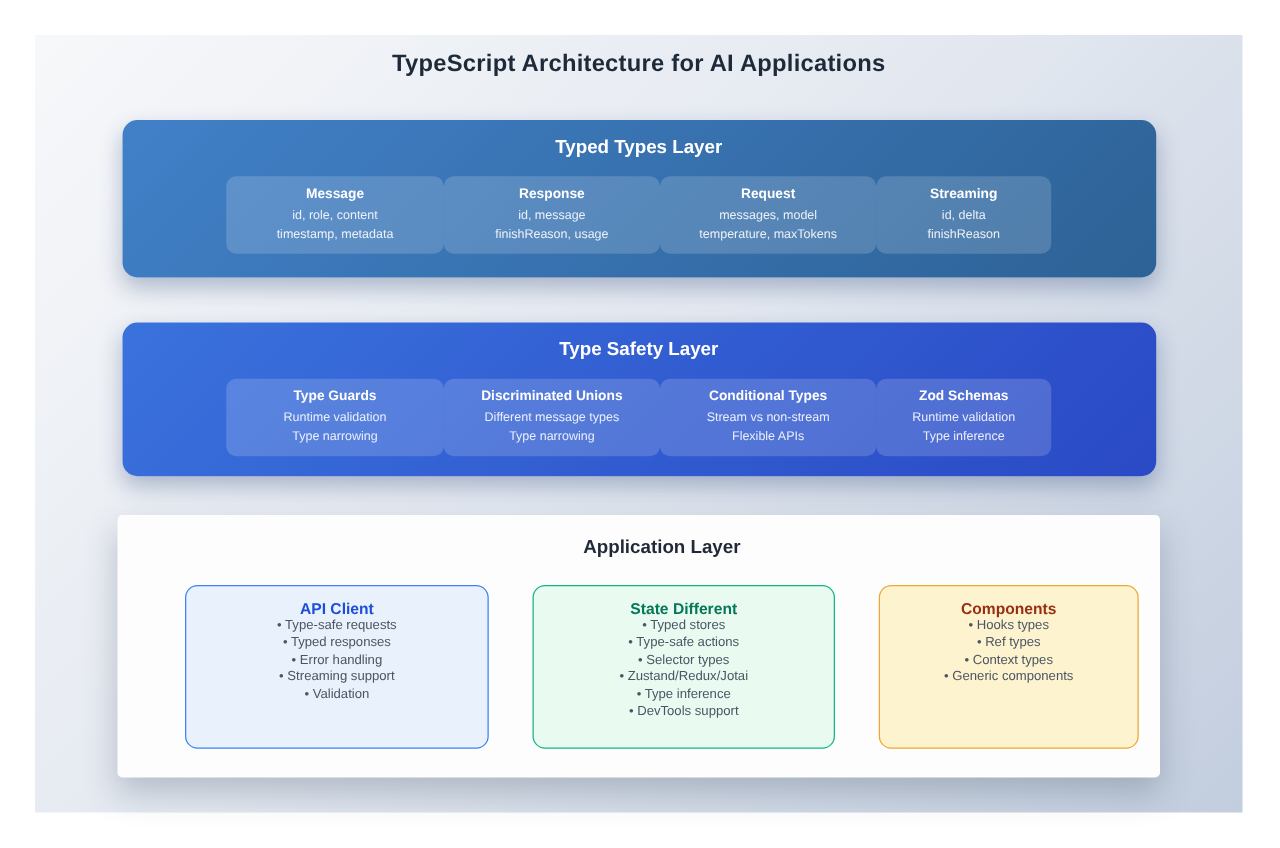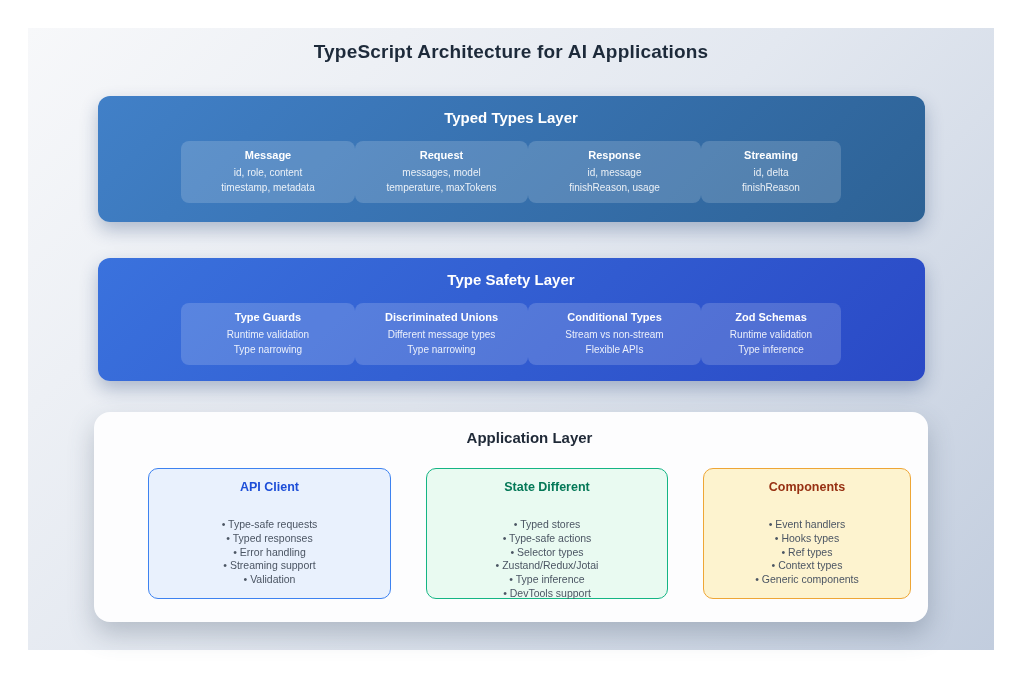--- a/index.html
+++ b/index.html
@@ -74,21 +74,21 @@
     line-height: 15px;
     color: rgba(255, 255, 255, 0.88);
   }
 
   
   .app-panel {
     width: 834px;
     height: 210px;
     margin: 31px auto 0;
     background: #fdfdfe;
-    border-radius: 16px;
+    border-radius: 4px;
     box-shadow: 0 12px 26px rgba(71, 85, 105, 0.30);
     padding-top: 17px;
     padding-left: 37px;
   }
   .app-title {
     text-align: center;
     font-size: 15px;
     font-weight: bold;
     color: #1f2937;
   }
@@ -101,21 +101,21 @@
   .acard {
     height: 131px;
     border-radius: 10px;
     border: 1.5px solid;
     text-align: center;
     padding-top: 11px;
   }
   .acard-api       { width: 243px; background: #e9f1fd; border-color: #3d82f0; }
   .acard-state     { width: 242px; background: #e9faf1; border-color: #14b584; }
   .acard-components{ width: 208px; background: #fdf3cf; border-color: #eea636; }
-  .acard-title { font-size: 12.5px; font-weight: bold; margin-bottom: 24px; }
+  .acard-title { font-size: 12.5px; font-weight: bold; margin-bottom: 0; }
   .acard-api        .acard-title { color: #1d4ed8; }
   .acard-state      .acard-title { color: #047857; }
   .acard-components .acard-title { color: #973012; }
   .acard-items { list-style: none; }
   .acard-items li {
     font-size: 10.5px;
     line-height: 13.8px;
     color: #4b5563;
   }
   .acard-items li::before { content: "• "; }
@@ -129,28 +129,28 @@
 
   <div class="layer-panel layer-core">
     <div class="layer-title">Typed Types Layer</div>
     <div class="cards-row">
       <div class="lcard">
         <div class="lcard-title">Message</div>
         <div class="lcard-line">id, role, content</div>
         <div class="lcard-line">timestamp, metadata</div>
       </div>
       <div class="lcard">
+        <div class="lcard-title">Response</div>
+        <div class="lcard-line">id, message</div>
+        <div class="lcard-line">finishReason, usage</div>
+      </div>
+      <div class="lcard">
         <div class="lcard-title">Request</div>
         <div class="lcard-line">messages, model</div>
         <div class="lcard-line">temperature, maxTokens</div>
-      </div>
-      <div class="lcard">
-        <div class="lcard-title">Response</div>
-        <div class="lcard-line">id, message</div>
-        <div class="lcard-line">finishReason, usage</div>
       </div>
       <div class="lcard">
         <div class="lcard-title">Streaming</div>
         <div class="lcard-line">id, delta</div>
         <div class="lcard-line">finishReason</div>
       </div>
     </div>
   </div>
 
   <div class="layer-panel layer-safety">
@@ -202,21 +202,20 @@
           <li>Selector types</li>
           <li>Zustand/Redux/Jotai</li>
           <li>Type inference</li>
           <li>DevTools support</li>
         </ul>
       </div>
 
       <div class="acard acard-components">
         <div class="acard-title">Components</div>
         <ul class="acard-items">
-          <li>Event handlers</li>
           <li>Hooks types</li>
           <li>Ref types</li>
           <li>Context types</li>
           <li>Generic components</li>
         </ul>
       </div>
 
     </div>
   </div>
 

